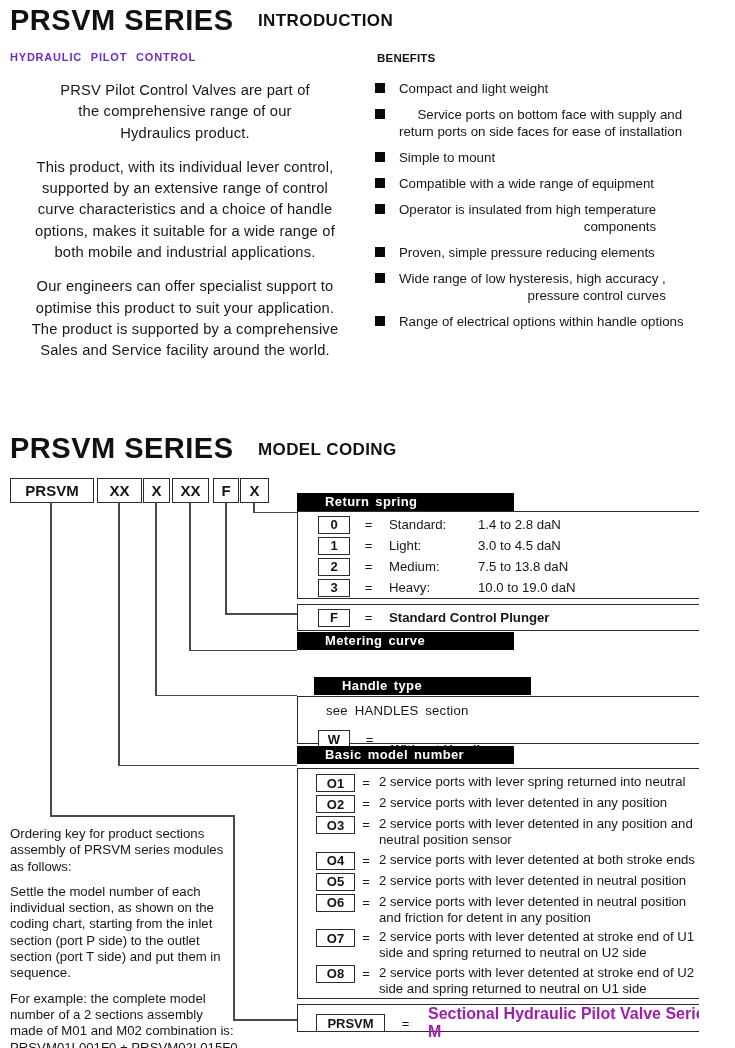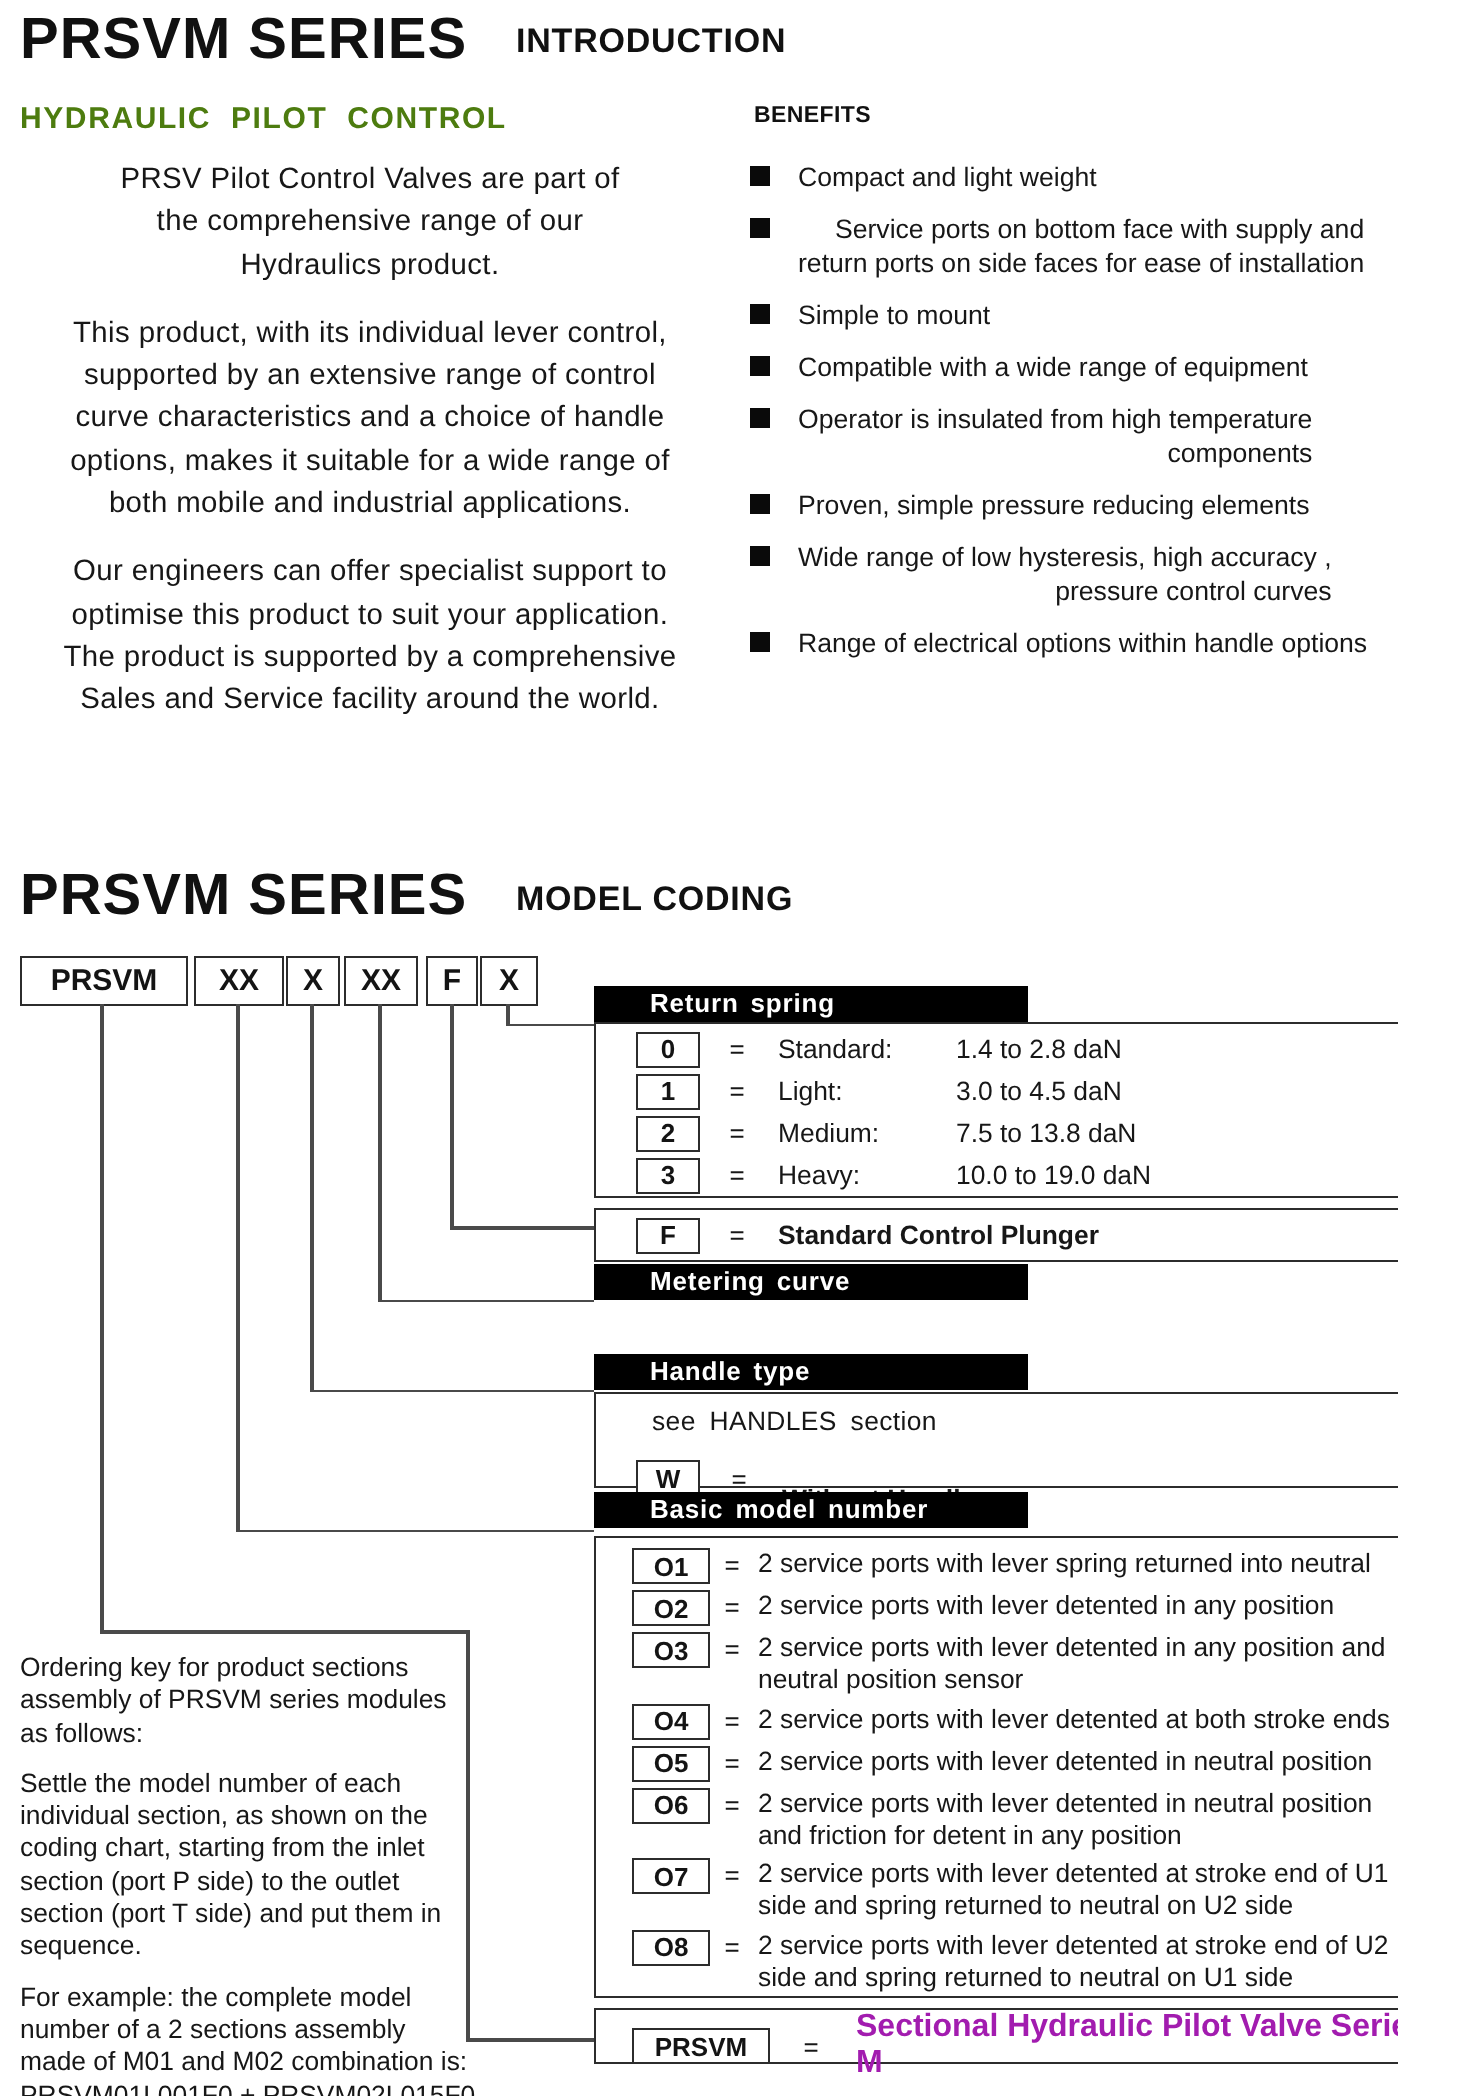--- a/index.html
+++ b/index.html
@@ -3,21 +3,21 @@
 <meta charset="utf-8">
 <style>
   html,body{margin:0;padding:0;background:#ffffff;}
   .page{
     position:relative;width:699px;height:1048px;background:#ffffff;
     font-family:"Liberation Sans",sans-serif;color:#1c1c1c;overflow:hidden;
   }
   
   .h-title{position:absolute;left:10px;font-size:29px;font-weight:700;letter-spacing:0.5px;color:#111;}
   .h-label{position:absolute;font-size:17px;font-weight:700;letter-spacing:0.4px;color:#111;}
-  .subtitle{position:absolute;left:10px;top:51px;font-size:15px;font-weight:600;letter-spacing:0.8px;word-spacing:5px;color:#4d7c0f;}
+  .subtitle{position:absolute;left:10px;top:51px;font-size:11px;font-weight:600;letter-spacing:0.8px;word-spacing:5px;color:#6d28d9;}
   
   .intro-text{position:absolute;left:10px;top:80px;width:350px;}
   .intro-text p{margin:0 0 13px 0;font-size:14.7px;line-height:21.3px;letter-spacing:0.2px;white-space:pre-line;color:#171717;text-align:center;}
   
   .benefits-heading{position:absolute;left:377px;top:52px;font-size:11.5px;font-weight:700;letter-spacing:0.2px;color:#111;}
   .benefits-list{position:absolute;left:375px;top:80px;width:345px;}
   .benefit{display:flex;gap:14px;margin-bottom:9px;text-align:right;}
   .bullet{flex:0 0 10px;width:10px;height:10px;background:#0a0a0a;margin-top:3px;}
   .btext{font-size:13.3px;line-height:17px;white-space:pre-line;color:#171717;}
   
@@ -190,21 +190,21 @@
   <div class="sbox" style="top:604px;height:27px;">
     <div class="frow">
       <span class="cbox">F</span>
       <span class="eq">=</span>
       <span class="fdesc">Standard Control Plunger</span>
     </div>
   </div>
 
   <div class="bar" style="top:632px;">Metering curve</div>
 
-  <div class="bar" style="top:677px;">Handle type</div>
+  <div class="bar" style="top:677px;margin-left:17px;">Handle type</div>
   <div class="sbox" style="top:696px;height:48px;">
     <div class="hnote">see HANDLES section</div>
     <div class="wrow">
       <span class="cbox">W</span>
       <span class="eq">=</span>
       <span class="wdesc">Without Handle</span>
     </div>
   </div>
 
   <div class="bar" style="top:746px;">Basic model number</div>

